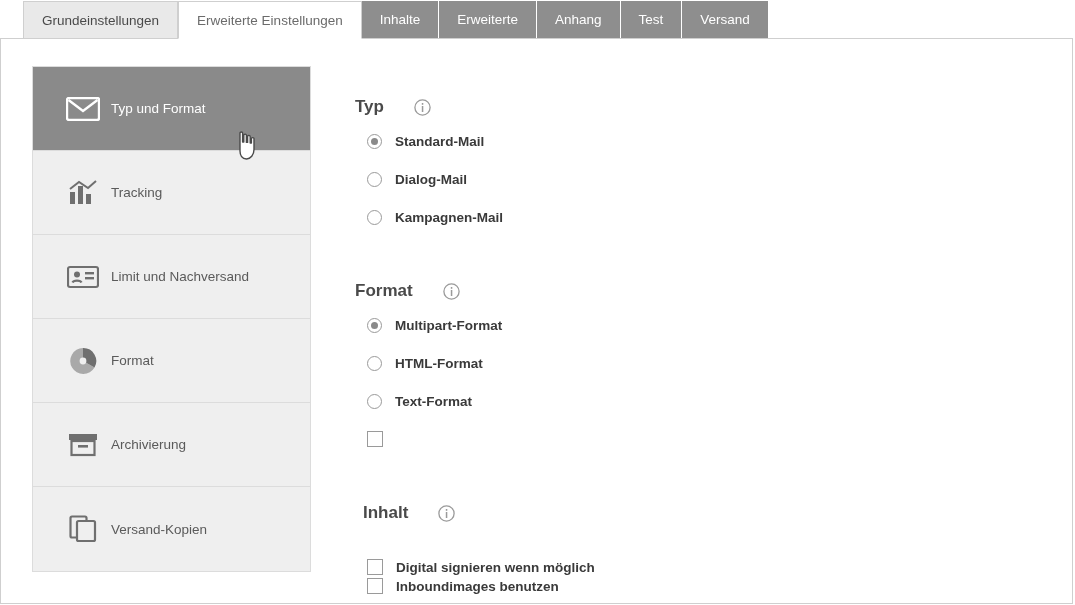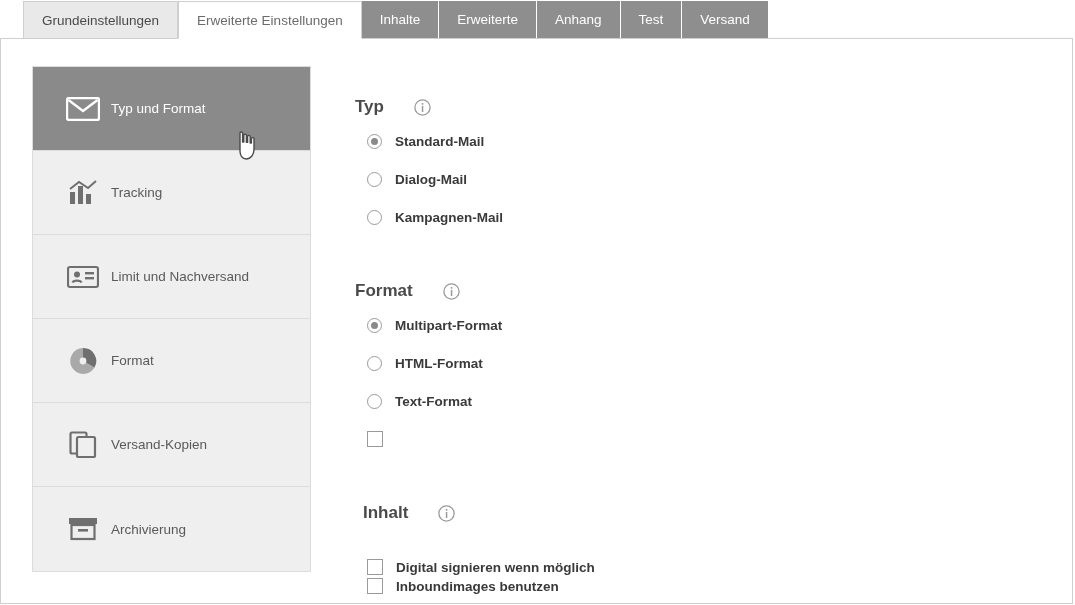--- a/index.html
+++ b/index.html
@@ -234,37 +234,37 @@
           <path d="M14 14 L14 1 A13 13 0 0 1 25.5 20.5 Z" fill="#6f6f6f"></path>
           <path d="M14 14 L25.5 20.5 A13 13 0 1 1 14 1 Z" fill="#6f6f6f" opacity="0.55"></path>
           <circle cx="14" cy="14" r="3.4" fill="#efefef"></circle>
         </svg>
       </span>
       <span class="navlabel">Format</span>
     </div>
 
     <div class="navitem">
       <span class="navicon">
-        <svg width="28" height="28" viewBox="0 0 28 28">
-          <rect x="1.5" y="1.5" width="16" height="21" rx="1.5" fill="none" stroke="#6f6f6f" stroke-width="2.2"></rect>
-          <rect x="8" y="6" width="18" height="20" rx="1.5" fill="#efefef" stroke="#6f6f6f" stroke-width="2.2"></rect>
-        </svg>
-      </span>
-      <span class="navlabel">Versand-Kopien</span>
-    </div>
-
-    <div class="navitem">
-      <span class="navicon">
         <svg width="30" height="26" viewBox="0 0 30 26">
           <rect x="1" y="2" width="28" height="6" fill="#6f6f6f"></rect>
           <rect x="3.5" y="9" width="23" height="14" fill="none" stroke="#6f6f6f" stroke-width="2.2"></rect>
           <rect x="10" y="13" width="10" height="2.6" fill="#6f6f6f"></rect>
         </svg>
       </span>
       <span class="navlabel">Archivierung</span>
+    </div>
+
+    <div class="navitem">
+      <span class="navicon">
+        <svg width="28" height="28" viewBox="0 0 28 28">
+          <rect x="1.5" y="1.5" width="16" height="21" rx="1.5" fill="none" stroke="#6f6f6f" stroke-width="2.2"></rect>
+          <rect x="8" y="6" width="18" height="20" rx="1.5" fill="#efefef" stroke="#6f6f6f" stroke-width="2.2"></rect>
+        </svg>
+      </span>
+      <span class="navlabel">Versand-Kopien</span>
     </div>
   </div>
 
   <div class="cursor">
     <svg width="26" height="30" viewBox="0 0 26 30">
       <path d="M6 2 C6 0.6 8.6 0.6 8.6 2 L8.6 11 L9.8 11 L9.8 4.2 C9.8 2.8 12.4 2.8 12.4 4.2 L12.4 11.4 L13.6 11.4 L13.6 5.4 C13.6 4 16.2 4 16.2 5.4 L16.2 12 L17.4 12 L17.4 7.6 C17.4 6.3 20 6.3 20 7.6 L20 18.5 C20 24 16.5 28 12.5 28 C8 28 6 24.5 6 20 Z" fill="#ffffff" stroke="#4a4a4a" stroke-width="1.4" stroke-linejoin="round"></path>
     </svg>
   </div>
 
   <div class="form">

